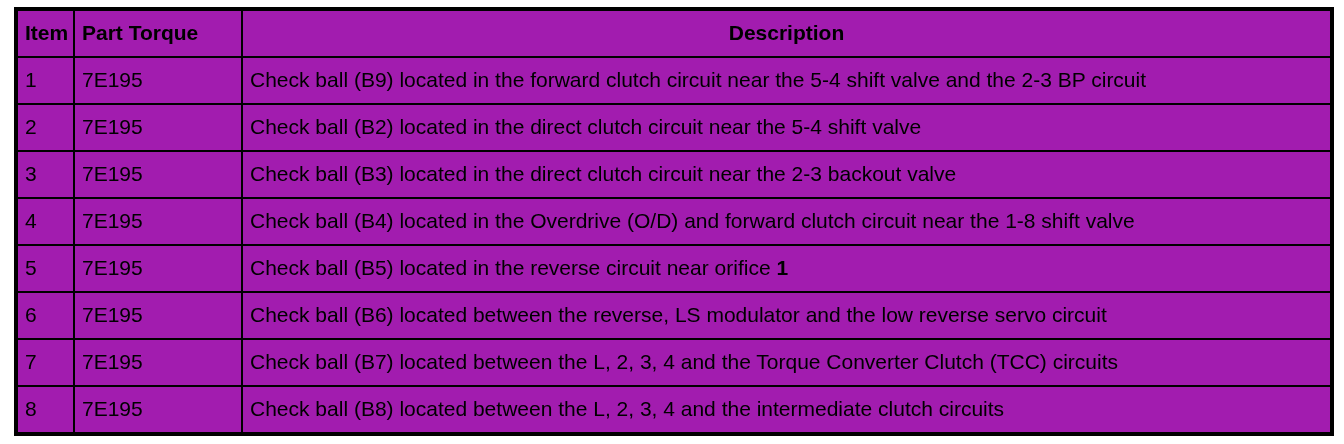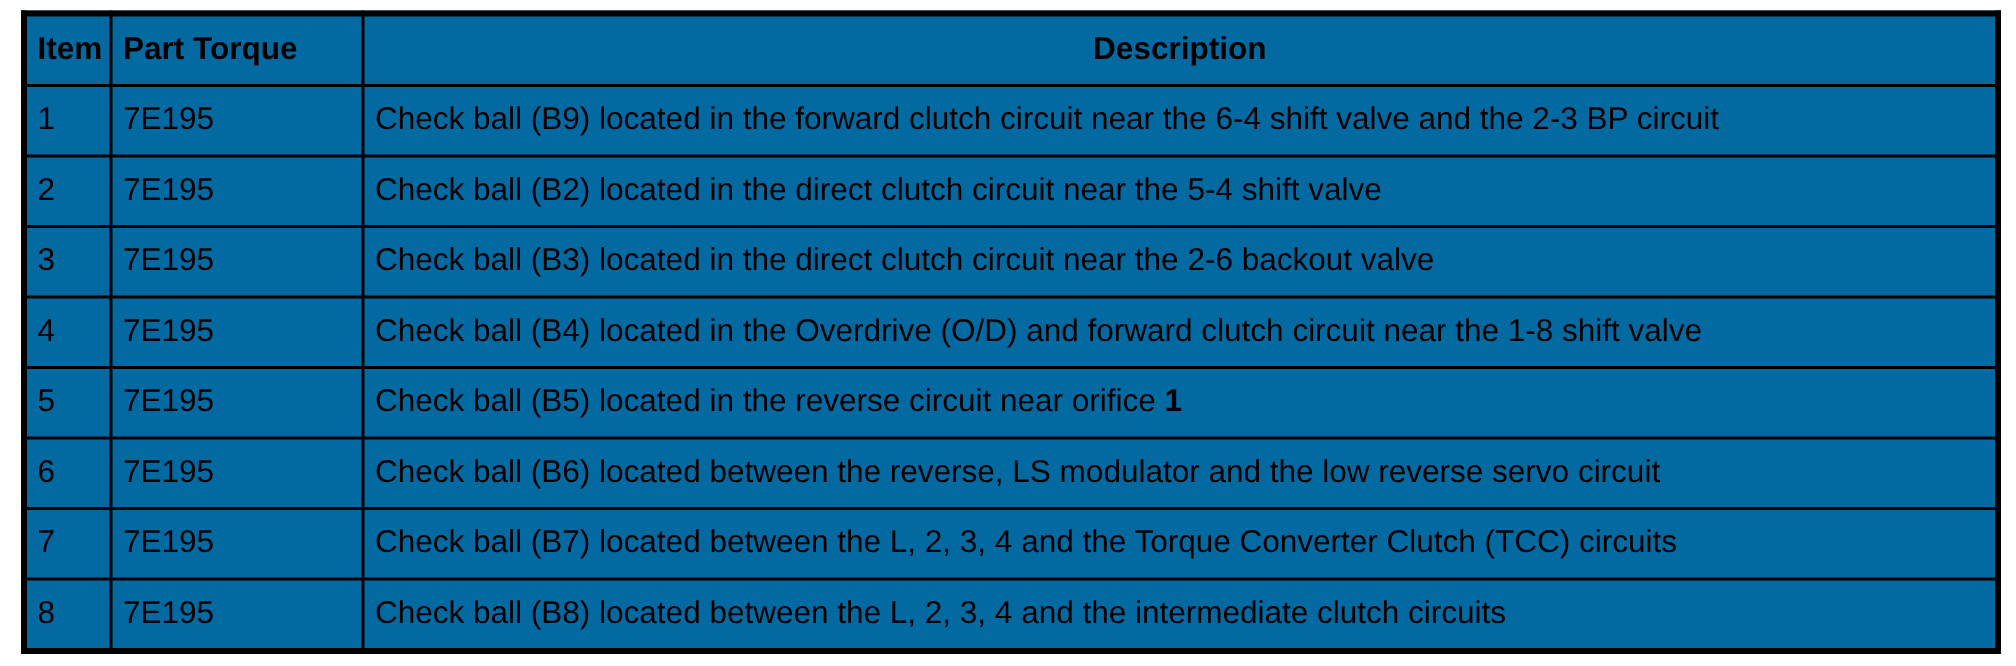--- a/index.html
+++ b/index.html
@@ -23,21 +23,21 @@
     height: 426px;
     box-sizing: border-box;
   }
 
   table.parts-table {
     border-collapse: collapse;
     table-layout: fixed;
     width: 1316px;
     height: 426px;
     border: 4px solid #000000;
-    background: #0369a1;
+    background: #a21caf;
   }
 
   table.parts-table col.col-item  { width: 58px; }
   table.parts-table col.col-part  { width: 168px; }
   table.parts-table col.col-desc  { width: 1090px; }
 
   table.parts-table th,
   table.parts-table td {
     border: 2px solid #000000;
     padding: 0 7px;
@@ -81,31 +81,31 @@
       <tr>
         <th class="item-head">Item</th>
         <th class="part-head">Part Torque</th>
         <th class="desc-head">Description</th>
       </tr>
     </thead>
     <tbody id="table-body">
         <tr>
           <td class="cell-item">1</td>
           <td class="cell-part">7E195</td>
-          <td class="cell-desc">Check ball (B9) located in the forward clutch circuit near the 6-4 shift valve and the 2-3 BP circuit</td>
+          <td class="cell-desc">Check ball (B9) located in the forward clutch circuit near the 5-4 shift valve and the 2-3 BP circuit</td>
         </tr>
         <tr>
           <td class="cell-item">2</td>
           <td class="cell-part">7E195</td>
           <td class="cell-desc">Check ball (B2) located in the direct clutch circuit near the 5-4 shift valve</td>
         </tr>
         <tr>
           <td class="cell-item">3</td>
           <td class="cell-part">7E195</td>
-          <td class="cell-desc">Check ball (B3) located in the direct clutch circuit near the 2-6 backout valve</td>
+          <td class="cell-desc">Check ball (B3) located in the direct clutch circuit near the 2-3 backout valve</td>
         </tr>
         <tr>
           <td class="cell-item">4</td>
           <td class="cell-part">7E195</td>
           <td class="cell-desc">Check ball (B4) located in the Overdrive (O/D) and forward clutch circuit near the 1-8 shift valve</td>
         </tr>
         <tr>
           <td class="cell-item">5</td>
           <td class="cell-part">7E195</td>
           <td class="cell-desc"><span>Check ball (B5) located in the reverse circuit near orifice </span><span class="em">1</span></td>

